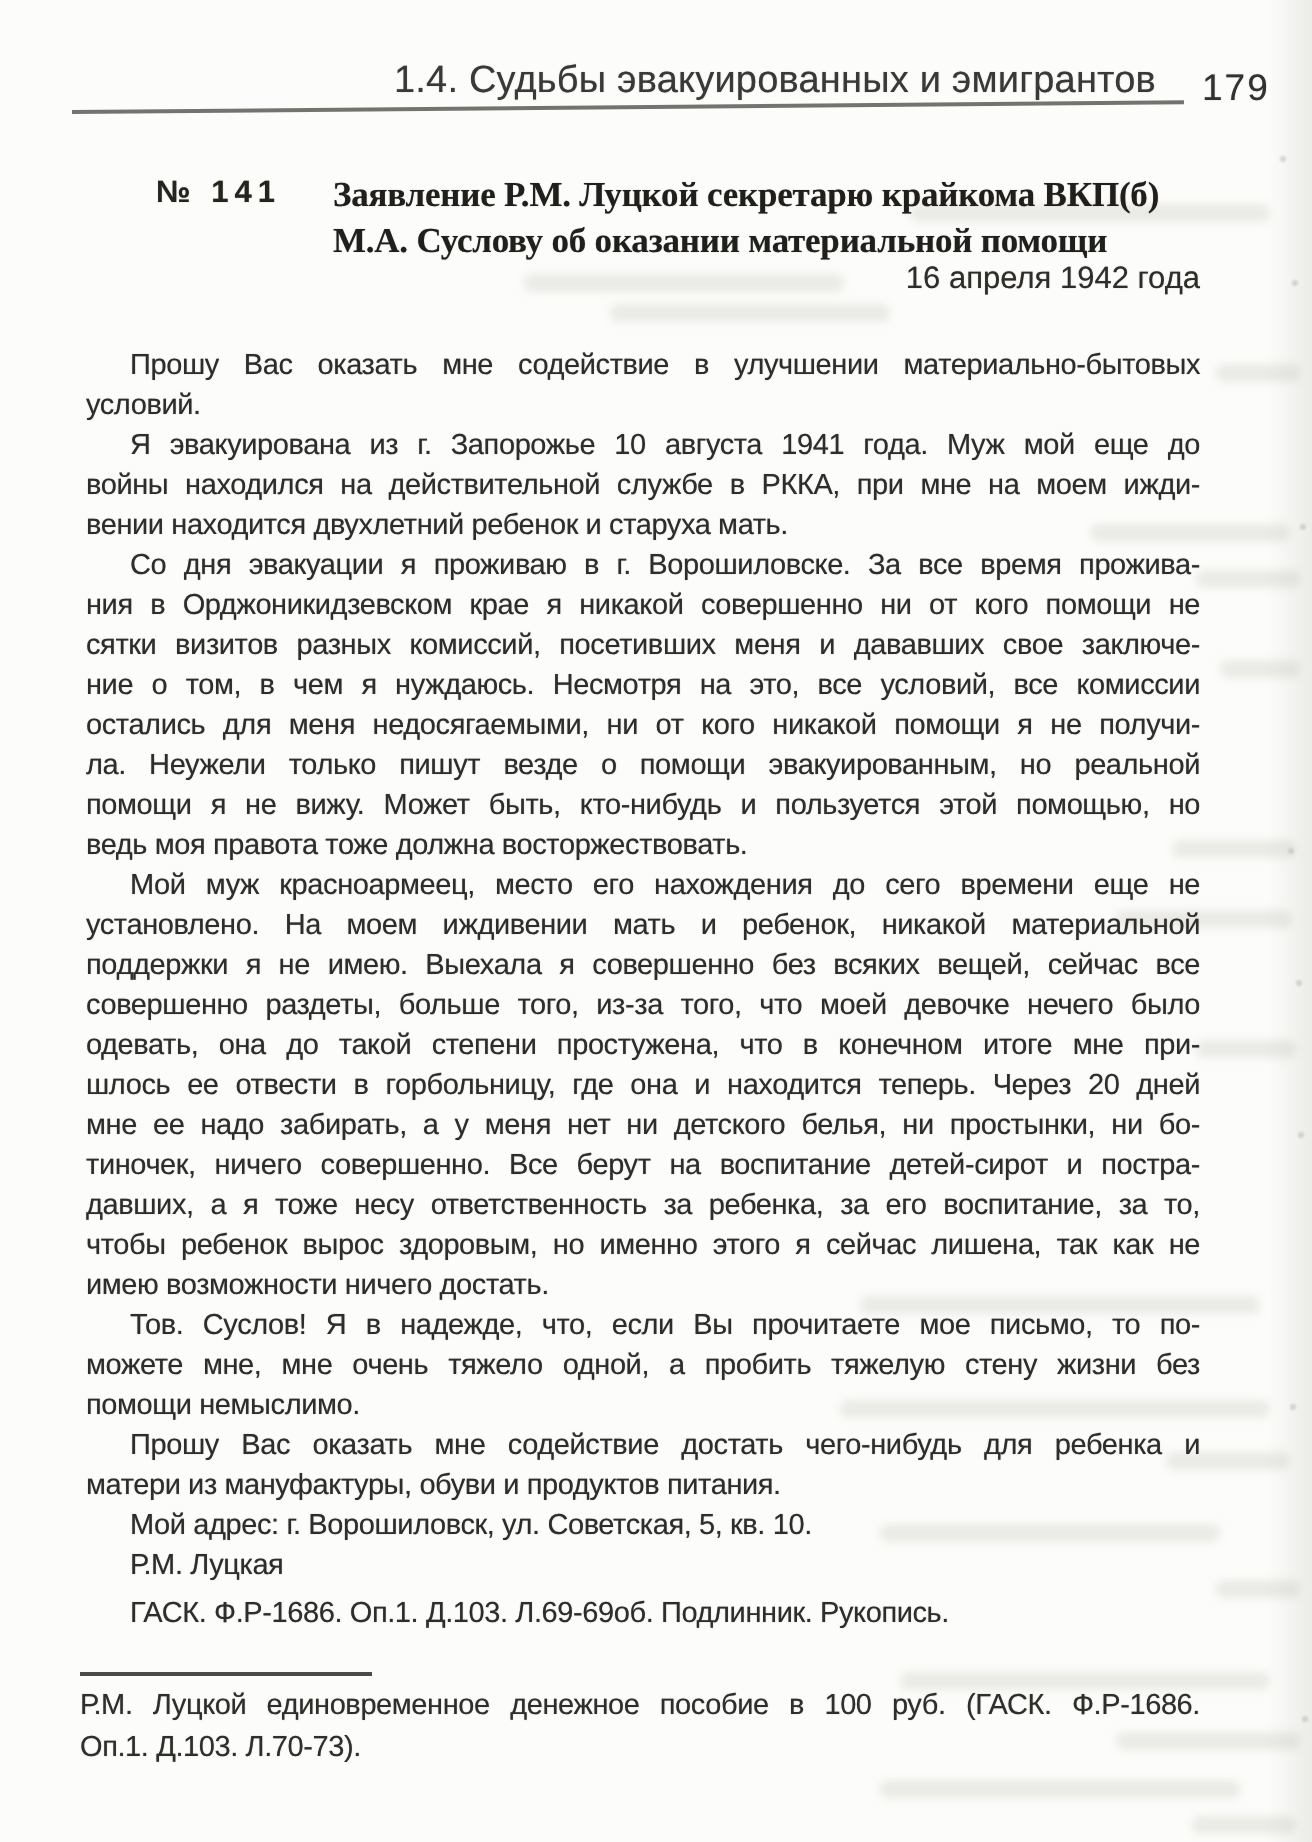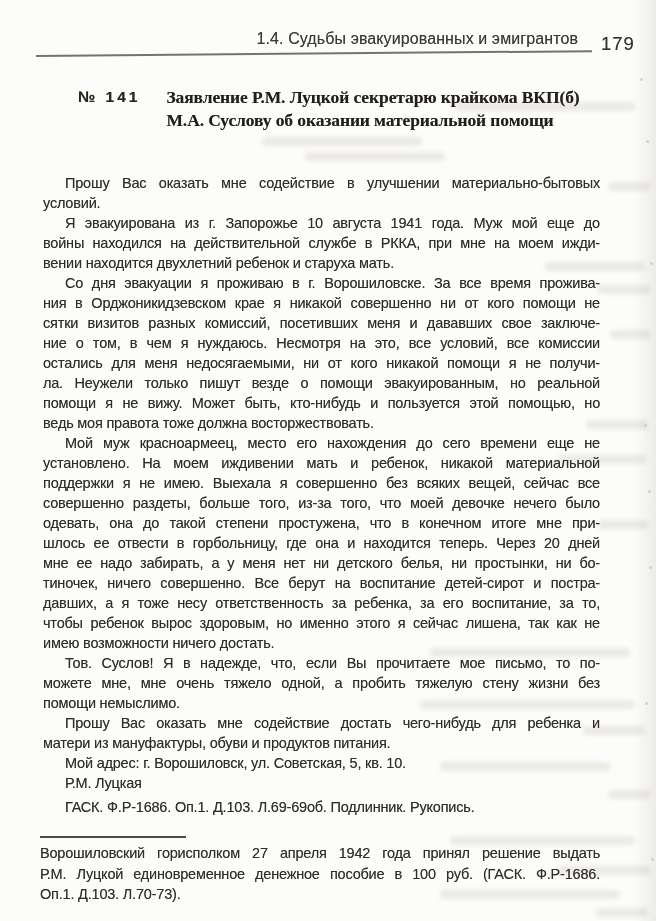--- a/index.html
+++ b/index.html
@@ -16,21 +16,21 @@
   .ghost{
     position:absolute;background:#d9d8d1;border-radius:4px;
     filter:blur(2px);pointer-events:none;
   }
   .speck{
     position:absolute;background:#b8b6ae;border-radius:50%;
     filter:blur(0.6px);pointer-events:none;
   }
   .header-label{
     position:absolute;top:30px;right:78px;
-    font-size:16px;color:#3a3936;letter-spacing:0.1px;
+    font-size:19px;color:#3a3936;letter-spacing:0.1px;
   }
   .page-number{
     position:absolute;top:33px;left:601px;
     font-size:18.5px;color:#333230;letter-spacing:1px;
   }
   .header-rule{
     position:absolute;top:55px;left:36px;width:556px;height:1.6px;
     background:#74736e;transform:rotate(-0.5deg);transform-origin:left center;
   }
   .title-row{
@@ -107,20 +107,21 @@
   <div class="header-rule"></div>
 
   <div class="title-row">
     <span class="doc-number soft">№ 141</span>
     <div class="doc-title soft">
       <div>Заявление Р.М. Луцкой секретарю крайкома ВКП(б)</div>
       <div>М.А. Суслову об оказании материальной помощи</div>
     </div>
   </div>
 
+  <div class="doc-date soft">16 апреля 1942 года</div>
 
   <div class="doc-body soft">
     <div id="paragraphs">
         <div class="line first jl">Прошу Вас оказать мне содействие в улучшении материально-бытовых</div>
         <div class="line">условий.</div>
         <div class="line first jl">Я эвакуирована из г. Запорожье 10 августа 1941 года. Муж мой еще до</div>
         <div class="line jl">войны находился на действительной службе в РККА, при мне на моем ижди-</div>
         <div class="line">вении находится двухлетний ребенок и старуха мать.</div>
         <div class="line first jl">Со дня эвакуации я проживаю в г. Ворошиловске. За все время прожива-</div>
         <div class="line jl">ния в Орджоникидзевском крае я никакой совершенно ни от кого помощи не</div>
@@ -147,19 +148,18 @@
         <div class="line first jl">Прошу Вас оказать мне содействие достать чего-нибудь для ребенка и</div>
         <div class="line">матери из мануфактуры, обуви и продуктов питания.</div>
       </div>
     <div class="plain-line">Мой адрес: г. Ворошиловск, ул. Советская, 5, кв. 10.</div>
     <div class="plain-line">Р.М. Луцкая</div>
     <div class="archive-ref">ГАСК. Ф.Р-1686. Оп.1. Д.103. Л.69-69об. Подлинник. Рукопись.</div>
   </div>
 
   <div class="footnote-rule"></div>
   <div class="footnote soft" id="footnote">
-      <div class="line jl">Ворошиловский горисполком 27 апреля 1942 года принял решение выдать</div>
       <div class="line jl">Р.М. Луцкой единовременное денежное пособие в 100 руб. (ГАСК. Ф.Р-1686.</div>
       <div class="line">Оп.1. Д.103. Л.70-73).</div>
     </div>
 
   <div class="edge-shade"></div>
 </div>
 
 </body></html>

